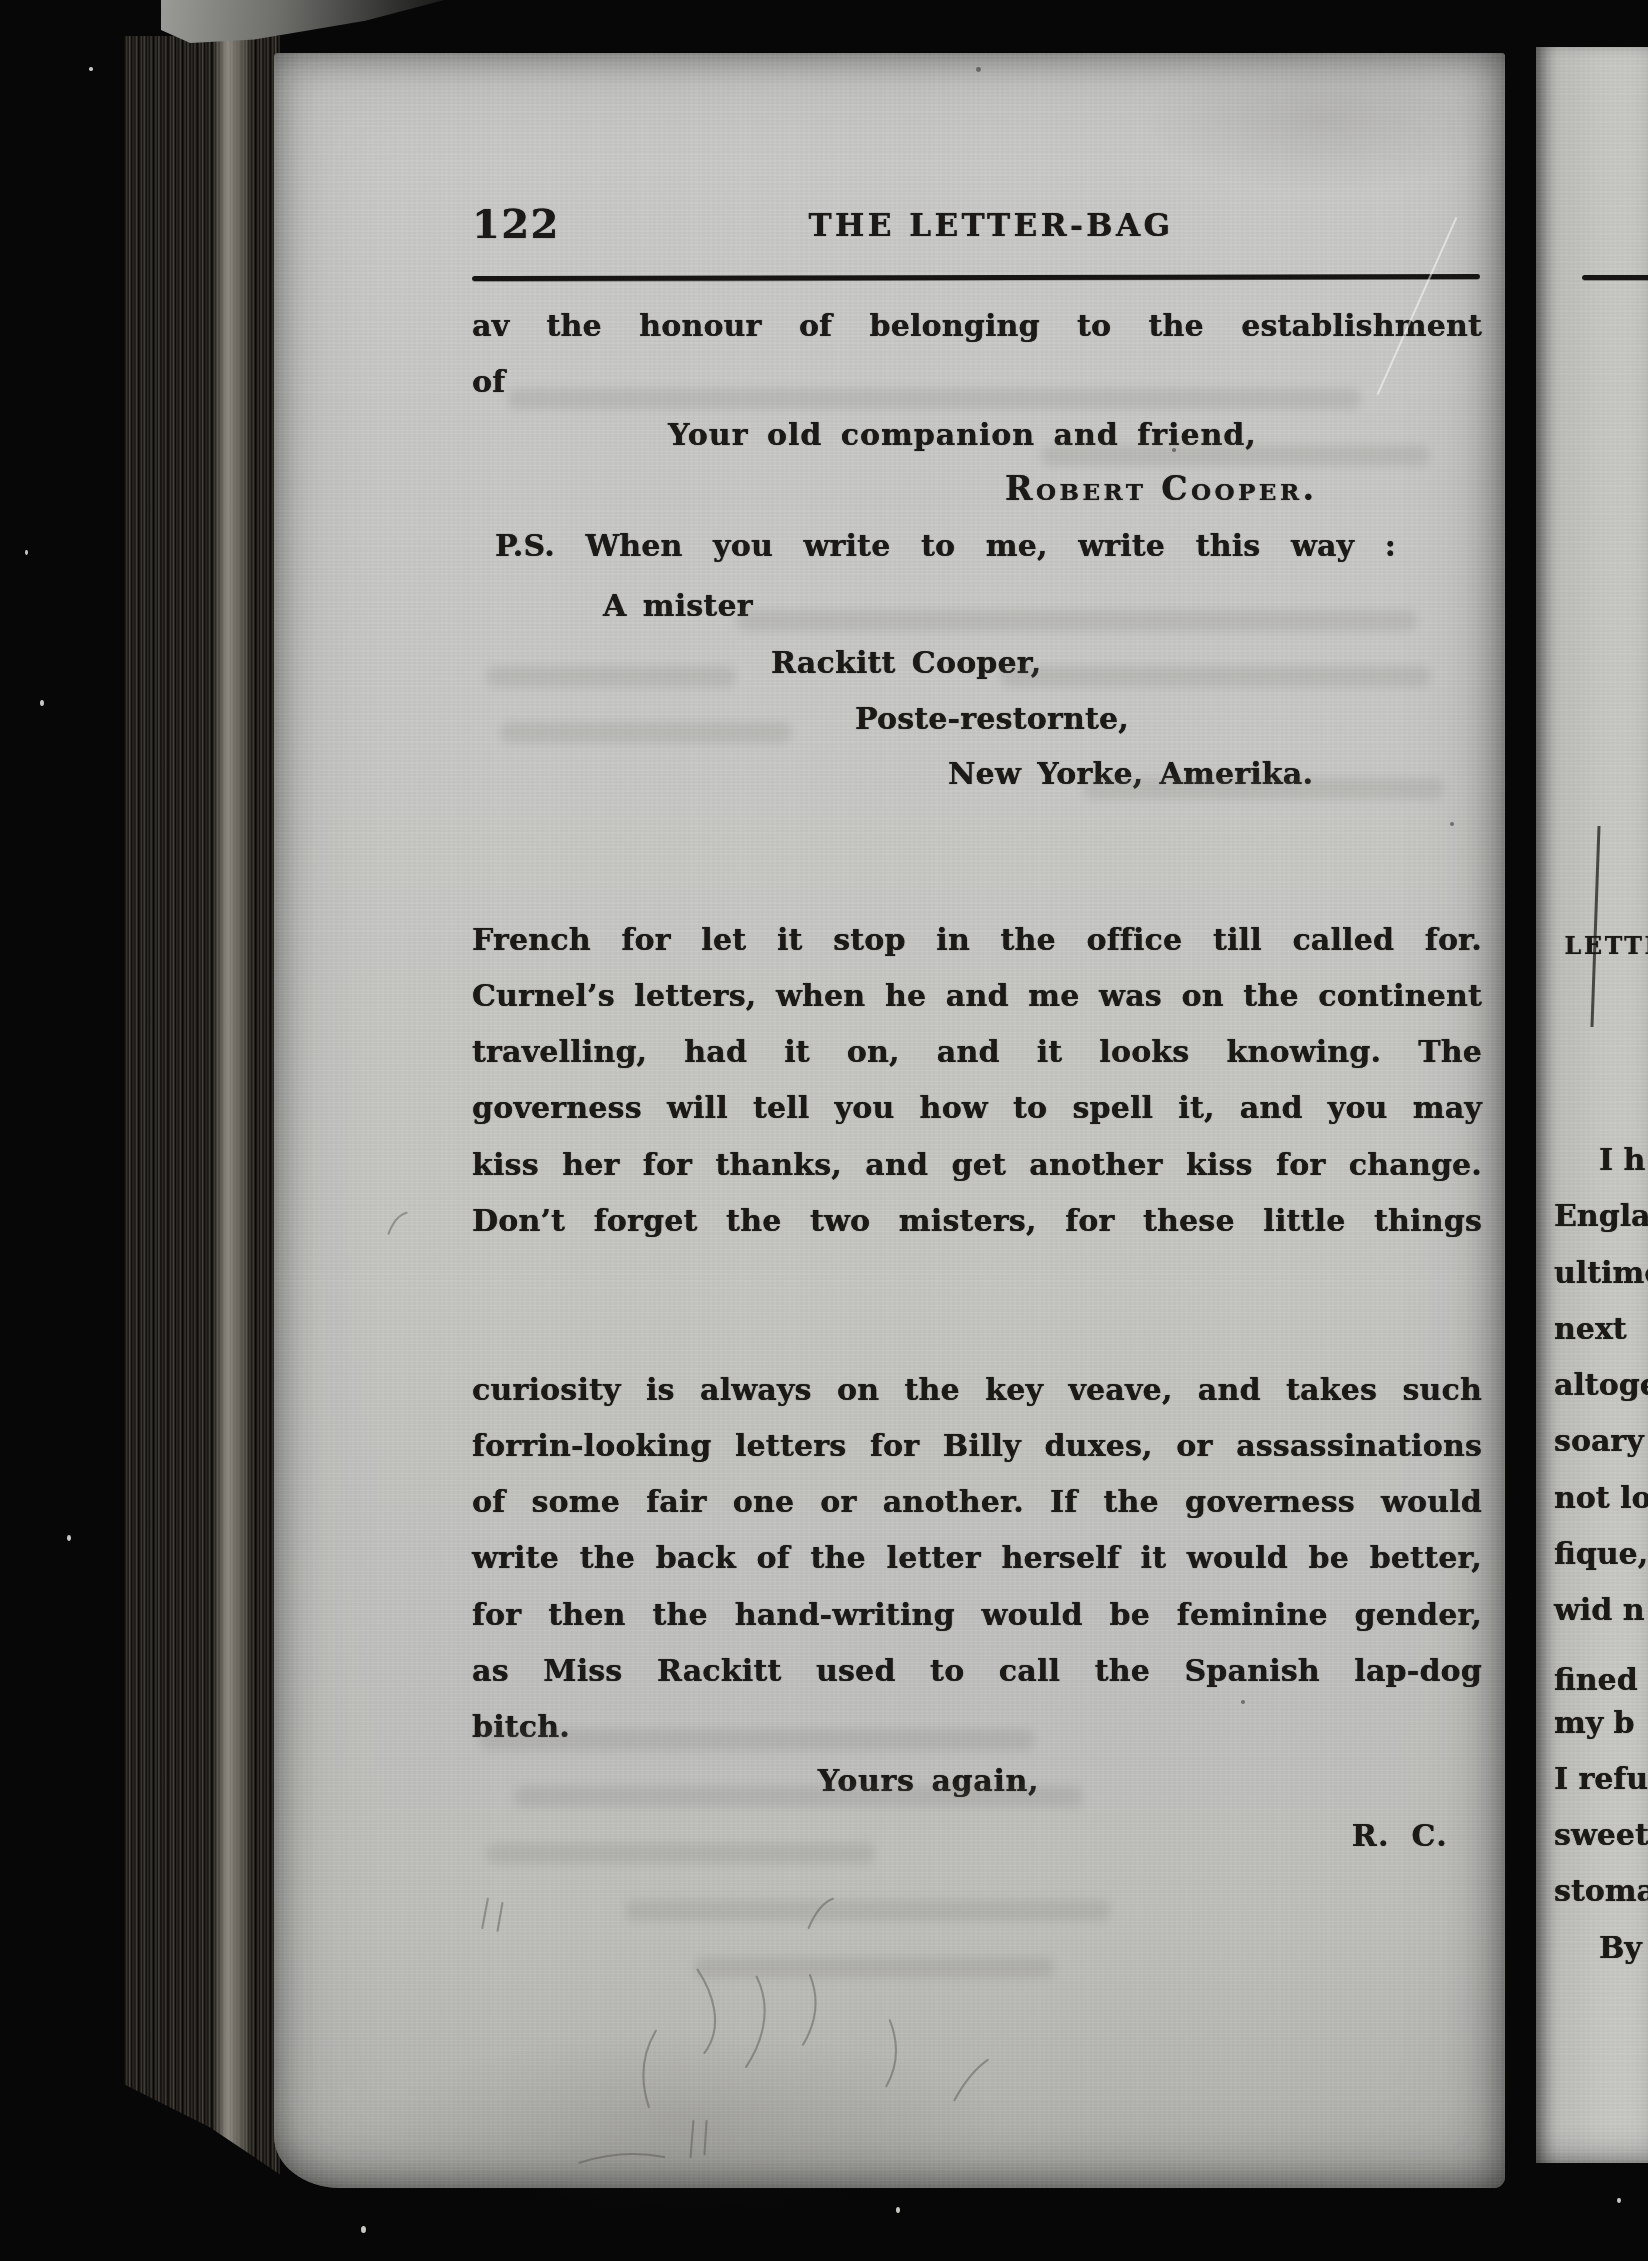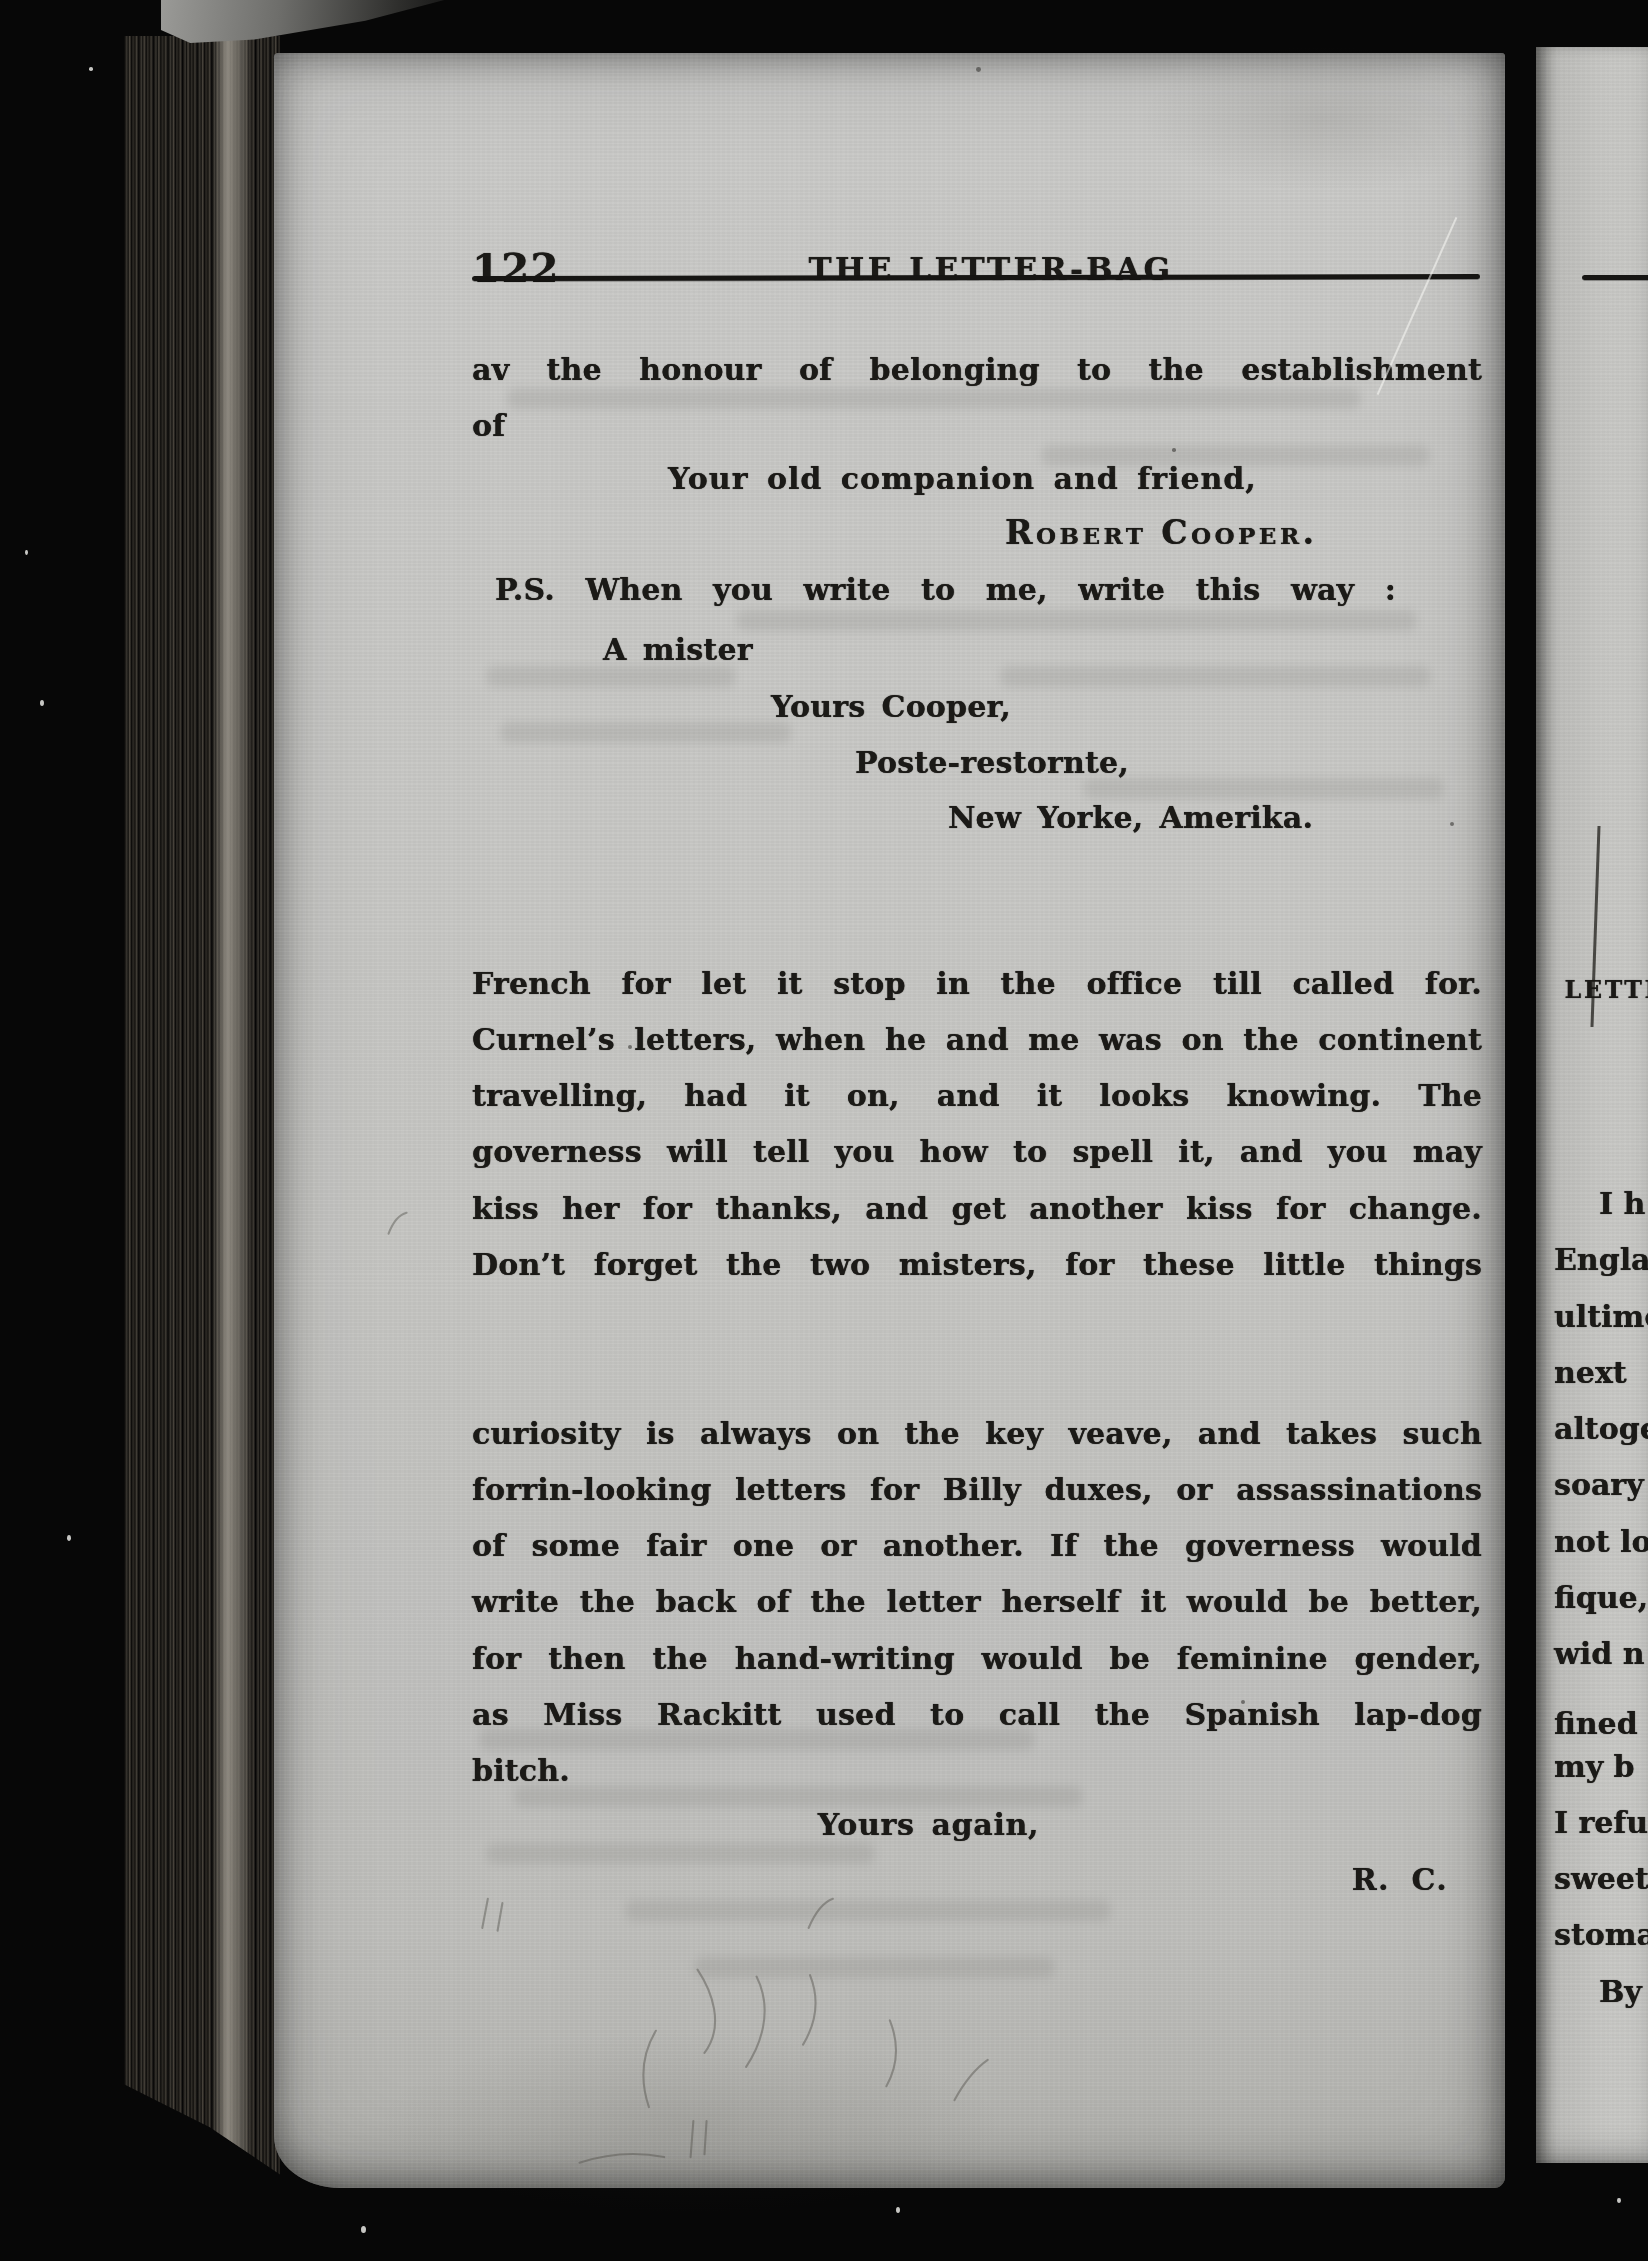--- a/index.html
+++ b/index.html
@@ -44,21 +44,21 @@
       repeating-linear-gradient(0deg,rgba(255,255,255,.02) 0 1.4px,rgba(0,0,0,.018) 1.4px 3.5px),
       repeating-linear-gradient(90deg,rgba(255,255,255,.012) 0 2.1px,rgba(0,0,0,.012) 2.1px 4.9px);
   }
   
   .right-page{
     position:absolute;left:1536px;top:47px;width:113px;height:2116px;overflow:hidden;
     background:linear-gradient(90deg,#9f9f9b 0%,#bcbcb9 18%,#c6c6c3 55%,#c9c9c6 100%);
     box-shadow:inset 9.7px 0 18px -7px rgba(0,0,0,.55), inset 0 -18px 35px -16.7px rgba(0,0,0,.4);
   }
   
-  .ink{color:#1b1a17;text-shadow:0 0 0.9px rgba(22,20,17,.85),0.4px 0.4px 0 rgba(22,20,17,.3);margin-top:44px;}
+  .ink{color:#1b1a17;text-shadow:0 0 0.9px rgba(22,20,17,.85),0.4px 0.4px 0 rgba(22,20,17,.3);}
   .abs{position:absolute;}
   .folio{font-size:40px;font-weight:700;letter-spacing:1.4px;}
   .running-head{font-size:31px;font-weight:700;letter-spacing:3.5px;text-align:center;}
   .head-rule{position:absolute;height:4.9px;background:#161513;border-radius:2.8px;
     box-shadow:0 0.7px 0 rgba(0,0,0,.4);transform:rotate(-.12deg);}
   .bodyline{font-size:30px;font-weight:700;letter-spacing:0.2px;line-height:1;}
   .just{width:1010px;text-align:justify;text-align-last:justify;}
   .nowrap{white-space:nowrap;}
   .smallcaps{font-variant:small-caps;font-size:33px;letter-spacing:3.5px;}
   .ps-line{width:901px;text-align:justify;text-align-last:justify;}
@@ -98,21 +98,21 @@
 
     <div class="abs ink bodyline nowrap" style="left:394px;top:367px;letter-spacing:1px;word-spacing:7px;">Your old companion and friend,</div>
     <div class="abs ink bodyline nowrap smallcaps" style="left:731px;top:419px;">Robert Cooper.</div>
 
     <div class="abs ink bodyline ps-line" style="left:221px;top:478px;">
       <span>P.S.</span>
       <span>When you write to me, write this way :</span>
     </div>
 
     <div class="abs ink bodyline nowrap" style="left:329px;top:538px;word-spacing:5.6px;">A mister</div>
-    <div class="abs ink bodyline nowrap" style="left:497px;top:595px;word-spacing:5.6px;">Yours Cooper,</div>
+    <div class="abs ink bodyline nowrap" style="left:497px;top:595px;word-spacing:5.6px;">Rackitt Cooper,</div>
     <div class="abs ink bodyline nowrap" style="left:581px;top:651px;word-spacing:5.6px;">Poste-restornte,</div>
     <div class="abs ink bodyline nowrap" style="left:674px;top:706px;word-spacing:5.6px;">New Yorke, Amerika.</div>
 
     <div class="abs ink bodyline just" style="left:198px;top:872px;">French for let it stop in the office till called for.</div>
     <div class="abs ink bodyline just" style="left:198px;top:928px;">Curnel’s letters, when he and me was on the continent</div>
     <div class="abs ink bodyline just" style="left:198px;top:984px;">travelling, had it on, and it looks knowing.  The</div>
     <div class="abs ink bodyline just" style="left:198px;top:1040px;">governess will tell you how to spell it, and you may</div>
     <div class="abs ink bodyline just" style="left:198px;top:1097px;">kiss her for thanks, and get another kiss for change.</div>
     <div class="abs ink bodyline just" style="left:198px;top:1153px;">Don’t forget the two misters, for these little things</div>
     <div class="abs ink bodyline just" style="left:198px;top:1322px;">curiosity is always on the key veave, and takes such</div>

